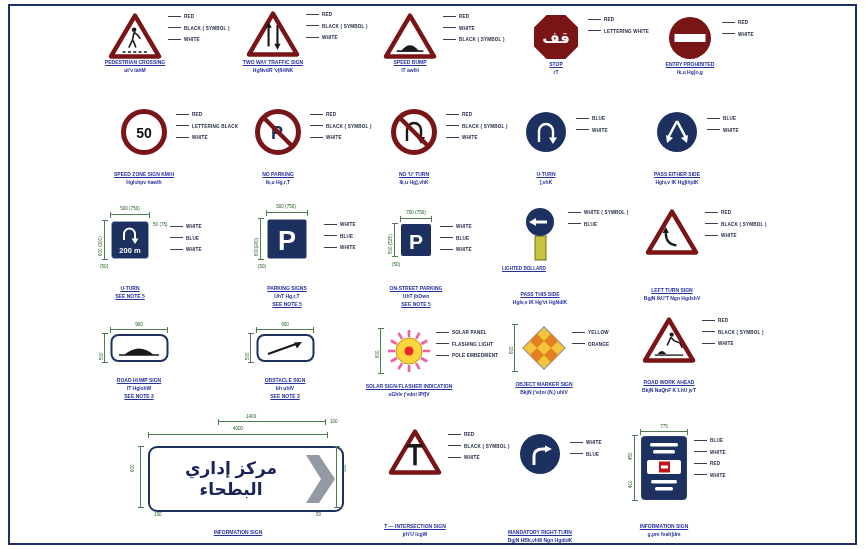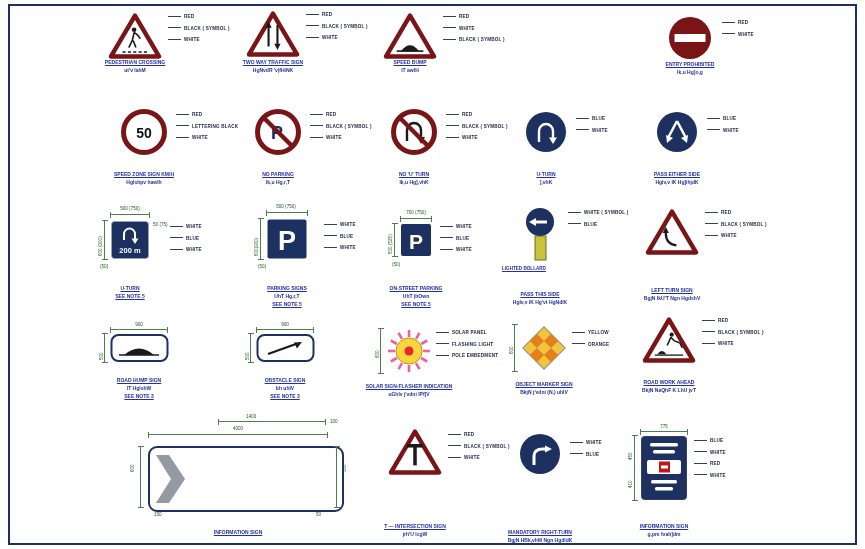--- a/index.html
+++ b/index.html
@@ -80,20 +80,34 @@
       <div class="co">RED</div>
       <div class="co">WHITE</div>
       <div class="co">BLACK ( SYMBOL )</div>
     </div>
     <div class="lbl" style="left:27px;top:46px;">
       <div class="t">SPEED BUMP</div>
       <div class="s">iT awlH</div>
     </div>
   </div>
 
+  <div class="sign" style="left:532px;top:13px;width:48px;">
+    <svg width="48" height="48" viewBox="0 0 48 48">
+      <polygon points="14.6,2 33.4,2 46,14.6 46,33.4 33.4,46 14.6,46 2,33.4 2,14.6" fill="#7a1517"></polygon>
+      <text x="24" y="30" font-size="15" font-weight="bold" fill="#fff" text-anchor="middle">قف</text>
+    </svg>
+    <div class="callouts" style="left:56px;top:4px;">
+      <div class="co">RED</div>
+      <div class="co">LETTERING WHITE</div>
+    </div>
+    <div class="lbl" style="left:24px;top:47px;">
+      <div class="t">STOP</div>
+      <div class="s">rT</div>
+    </div>
+  </div>
 
   <div class="sign" style="left:666px;top:14px;width:48px;">
     <svg width="48" height="48" viewBox="0 0 48 48">
       <circle cx="24" cy="24" r="21" fill="#7a1517"></circle>
       <rect x="8.5" y="20" width="31" height="8" fill="#fff"></rect>
     </svg>
     <div class="callouts" style="left:56px;top:6px;">
       <div class="co">RED</div>
       <div class="co">WHITE</div>
     </div>
@@ -400,20 +414,21 @@
 
   <div class="sign" style="left:118px;top:414px;width:240px;">
     <div class="dtxt" style="left:128px;top:0;">1400</div>
     <div class="dlh" style="left:100px;top:7px;width:108px;"></div>
     <div class="dtxt" style="left:212px;top:5px;">100</div>
     <div class="dtxt" style="left:30px;top:12px;width:180px;">4000</div>
     <div class="dlh" style="left:30px;top:20px;width:180px;"></div>
     <div class="dlv" style="left:22px;top:32px;height:62px;"></div>
     <div class="dtxt rot" style="left:12px;top:58px;">600</div>
     <div class="bigsign" style="left:30px;top:32px;width:180px;height:62px;">
+      <div class="ar">مركز إداري البطحاء</div>
       <svg width="30" height="48" viewBox="0 0 30 48">
         <polygon points="0,0 13,0 29,24 13,48 0,48 15,24" fill="#949aa3"></polygon>
       </svg>
     </div>
     <div class="dlv" style="left:218px;top:32px;height:62px;"></div>
     <div class="dtxt rot" style="left:224px;top:58px;">300</div>
     <div class="dtxt" style="left:36px;top:98px;">150</div>
     <div class="dtxt" style="left:198px;top:98px;">50</div>
     <div class="lbl" style="left:120px;top:114px;">
       <div class="t">INFORMATION SIGN</div>

